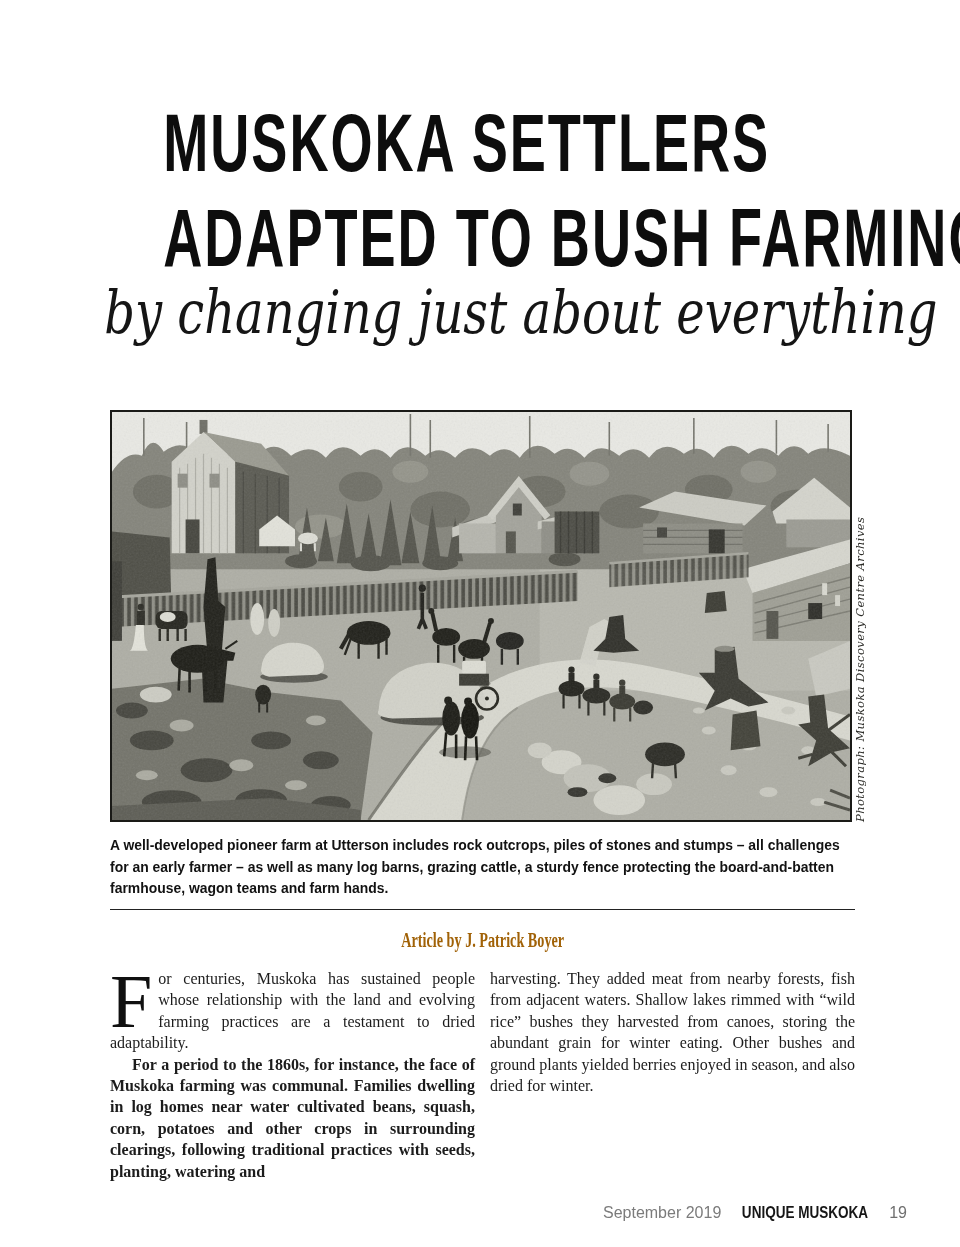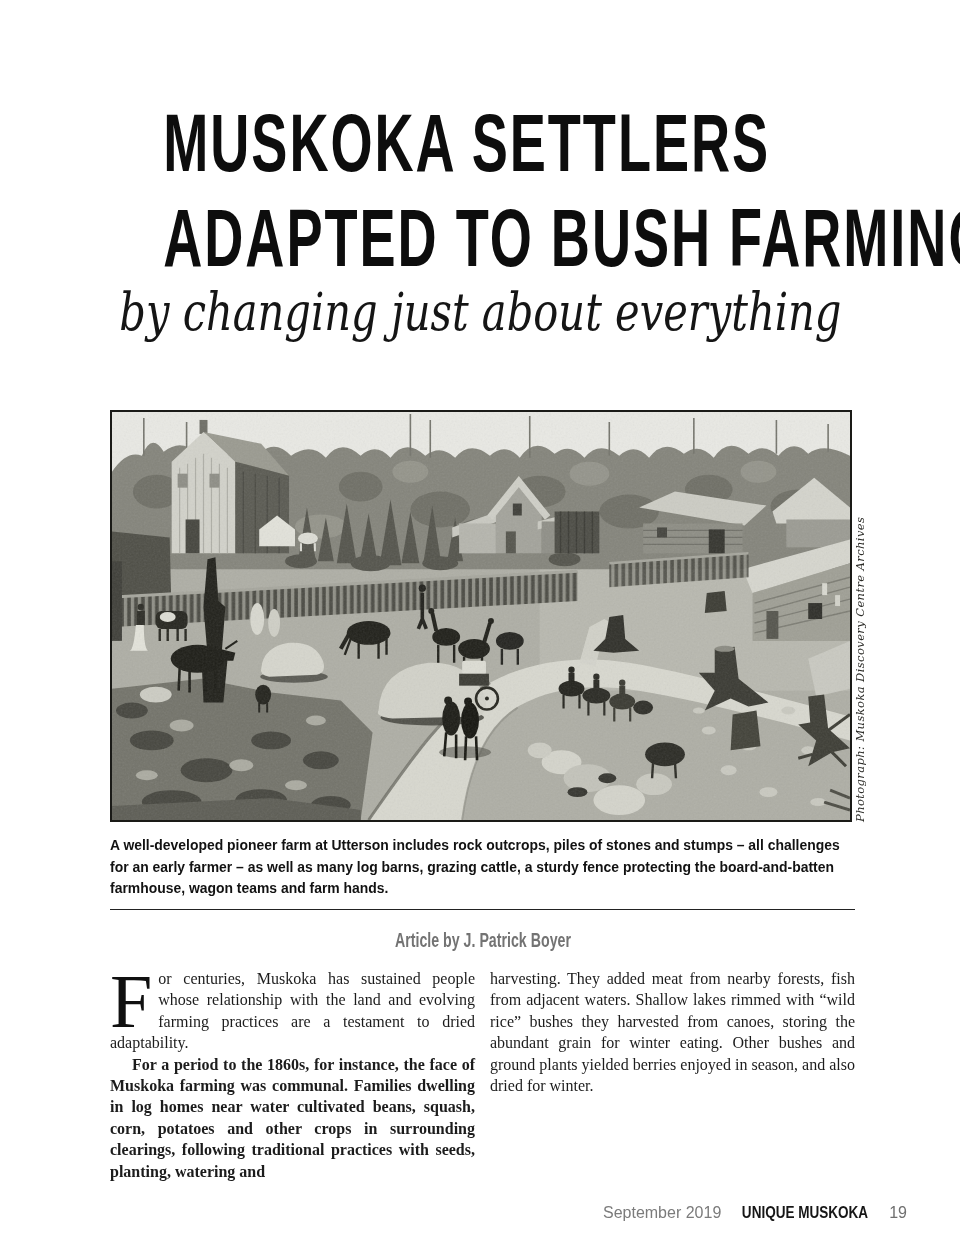--- a/index.html
+++ b/index.html
@@ -5,41 +5,41 @@
   html,body{margin:0;padding:0;background:#ffffff;}
   .page{position:relative;width:960px;height:1247px;background:#ffffff;overflow:hidden;
         font-family:"Liberation Serif",serif;color:#1b1b1b;}
 
   
   .title-block{position:absolute;left:0;top:95px;width:960px;}
   .title-line{display:block;white-space:nowrap;font-family:"Liberation Sans",sans-serif;
               font-weight:bold;font-size:82px;line-height:95px;letter-spacing:3px;color:#0d0d0d;
               transform:scaleX(0.66);transform-origin:50% 50%;}
   .subtitle{position:absolute;left:0;top:262px;width:960px;text-align:center;
-            font-family:"DejaVu Serif",serif;font-style:italic;font-size:52px;line-height:100px;color:#151515;}
+            font-family:"DejaVu Serif",serif;font-style:italic;font-size:60px;line-height:100px;color:#151515;}
   .subtitle .squeeze{display:inline-block;white-space:nowrap;transform:scaleX(0.80);transform-origin:50% 50%;}
 
   
   .photo-frame{position:absolute;left:110px;top:410px;width:742px;height:412px;
                border:2px solid #1a1a17;box-sizing:border-box;background:#cfcfc7;}
   .photo-frame svg{display:block;width:738px;height:408px;}
   .photo-credit{position:absolute;left:853px;top:410px;height:412px;width:20px;
                 writing-mode:vertical-rl;transform:rotate(180deg);
                 font-family:"DejaVu Serif",serif;font-style:italic;font-size:11.5px;
                 letter-spacing:0.4px;color:#2c2c28;white-space:nowrap;}
 
   
   .caption{position:absolute;left:110px;top:834px;width:826px;
            font-family:"Liberation Sans",sans-serif;font-weight:bold;font-size:15.5px;
            line-height:21.5px;color:#121212;transform:scaleX(0.898);transform-origin:0 0;}
 
   
   .rule{position:absolute;left:110px;top:909px;width:745px;border-top:1.5px solid #222;height:0;}
   .byline{position:absolute;left:110px;top:925px;width:745px;text-align:center;
-          font-family:Liberation Sans, sans-serif;font-weight:bold;font-size:20px;line-height:30px;color:#737373;}
+          font-family:Liberation Serif, serif;font-weight:bold;font-size:20px;line-height:30px;color:#a16207;}
   .byline .squeeze{display:inline-block;white-space:nowrap;transform:scaleX(0.71);transform-origin:50% 50%;}
 
   
   .article{position:absolute;left:110px;top:968px;width:745px;display:flex;gap:15px;
            font-family:"Liberation Serif",serif;font-size:16px;line-height:21.4px;
            text-align:justify;color:#1c1c1c;}
   .col{width:365px;}
   .article p{margin:0;}
   .article p.indent{text-indent:22px;font-weight:bold;}
   .dropcap{float:left;font-family:"Liberation Serif",serif;font-size:76px;line-height:60px;

